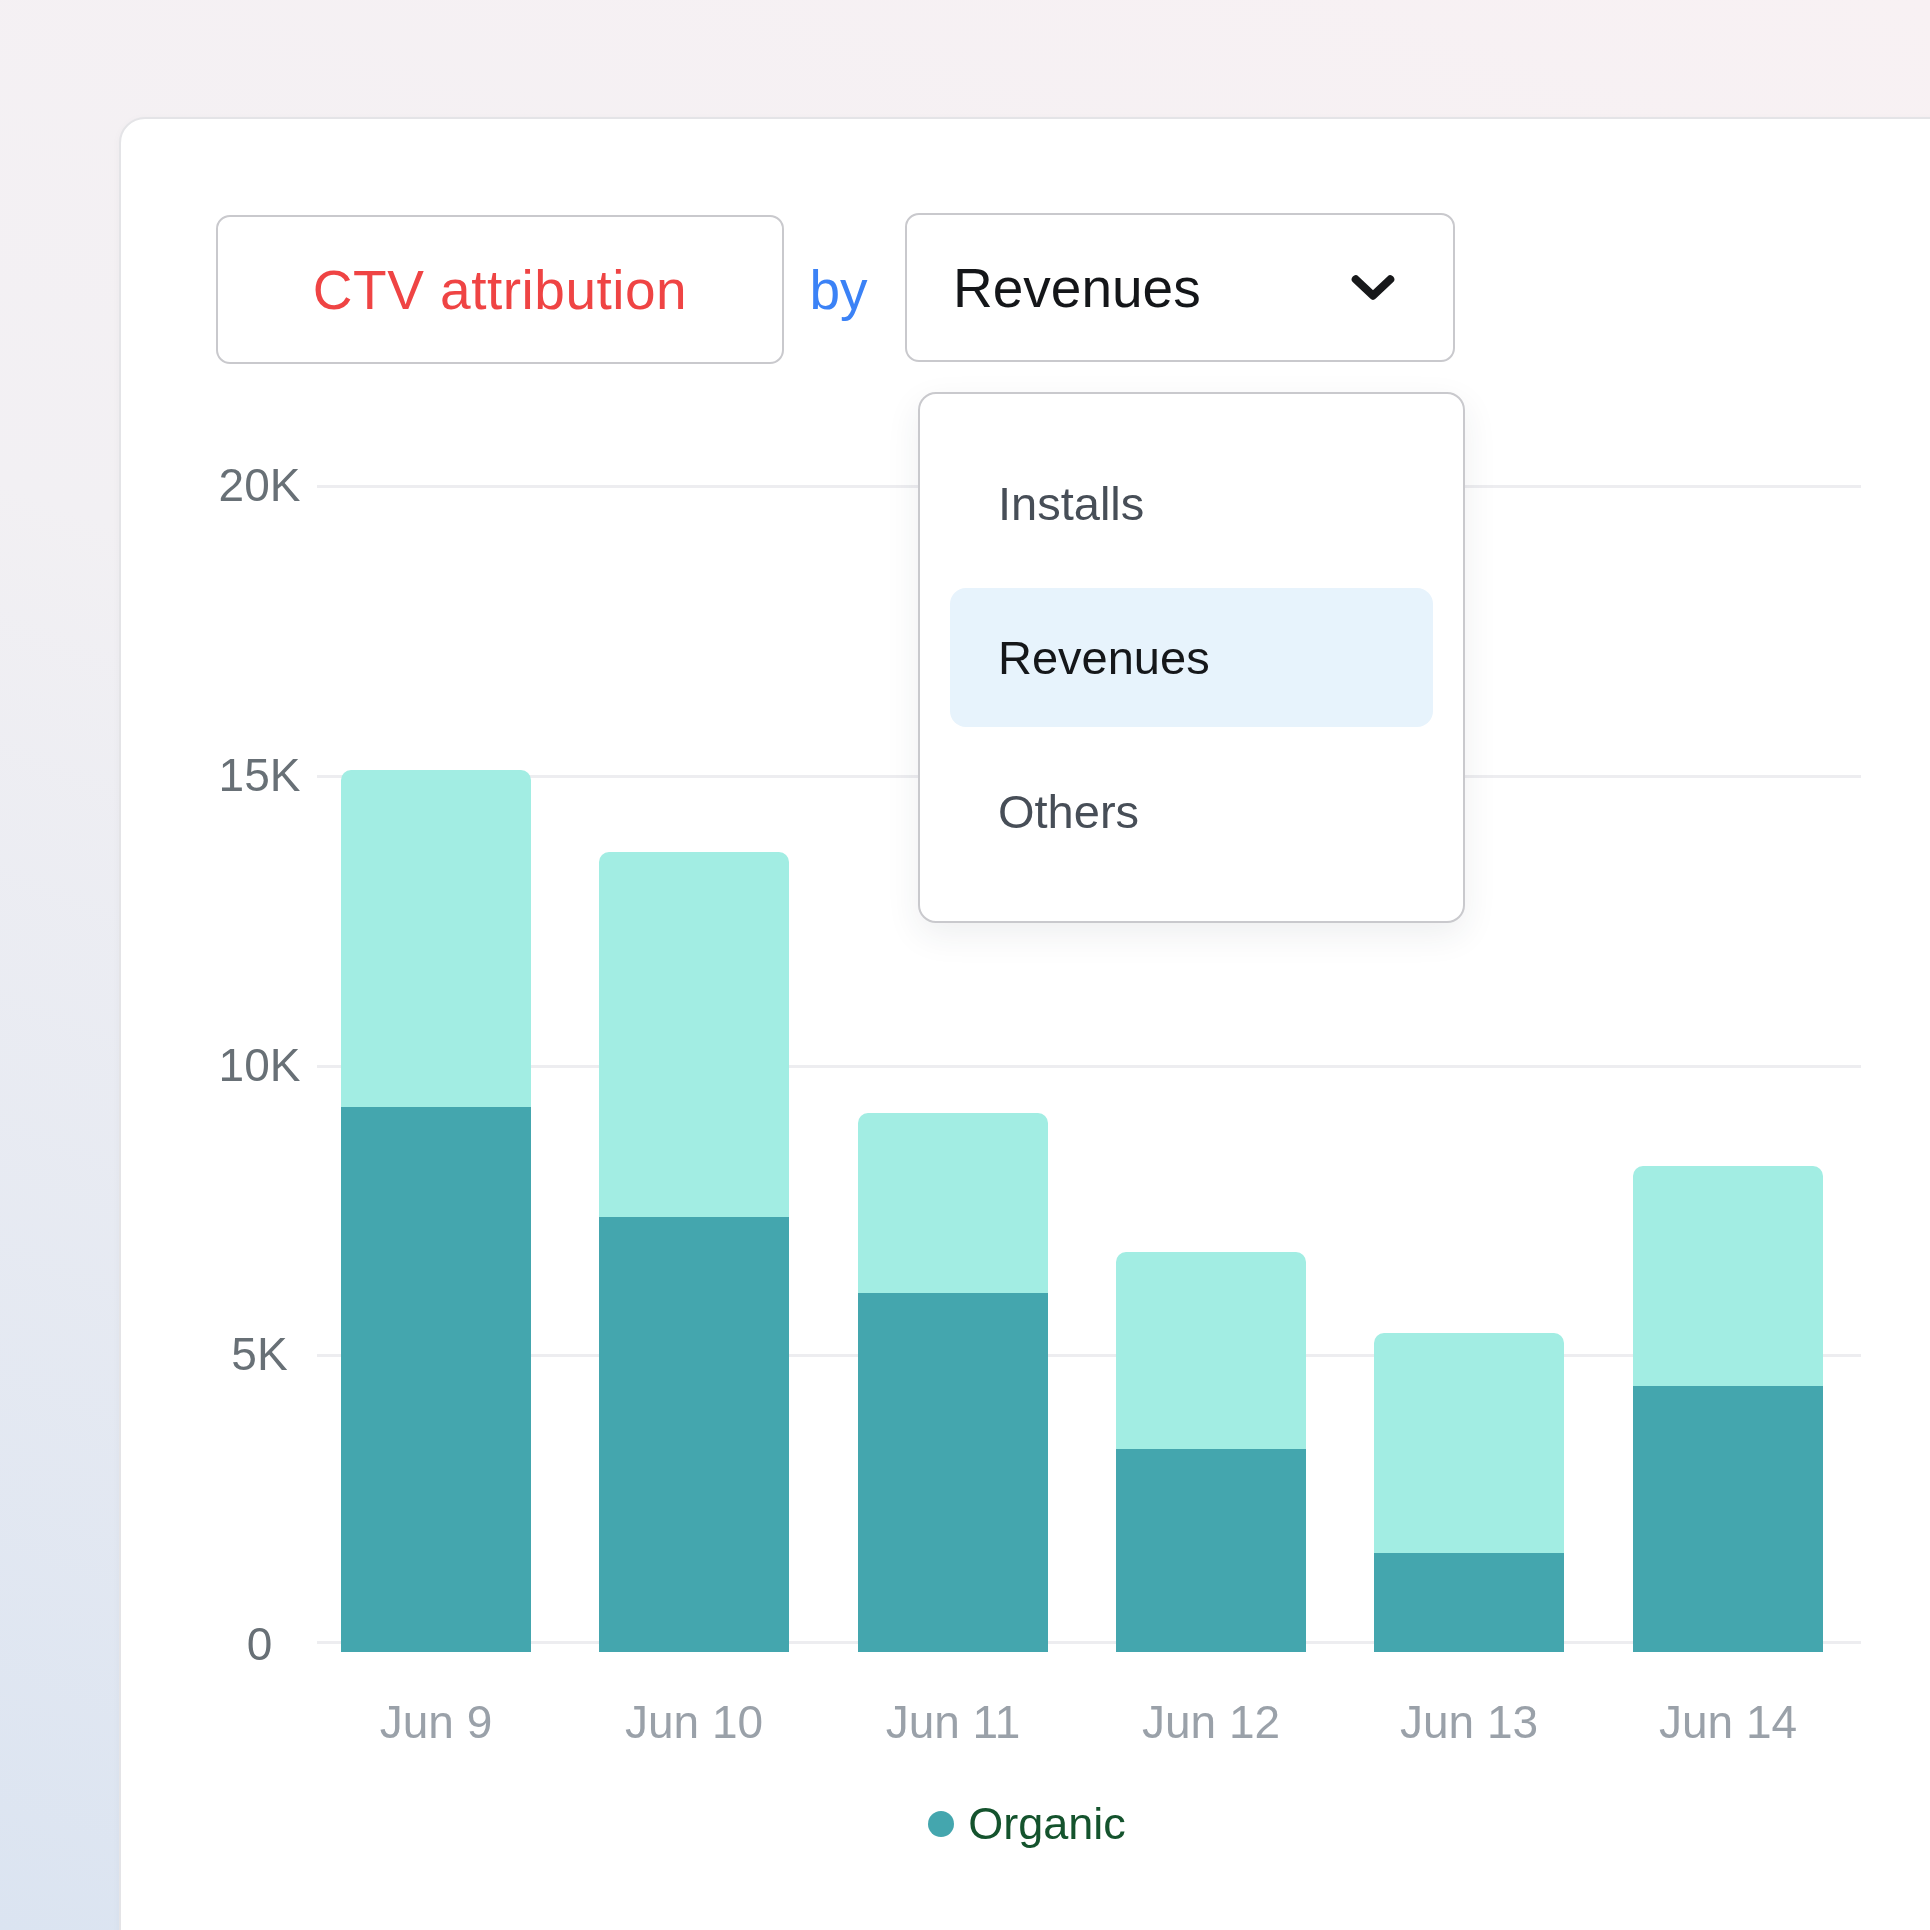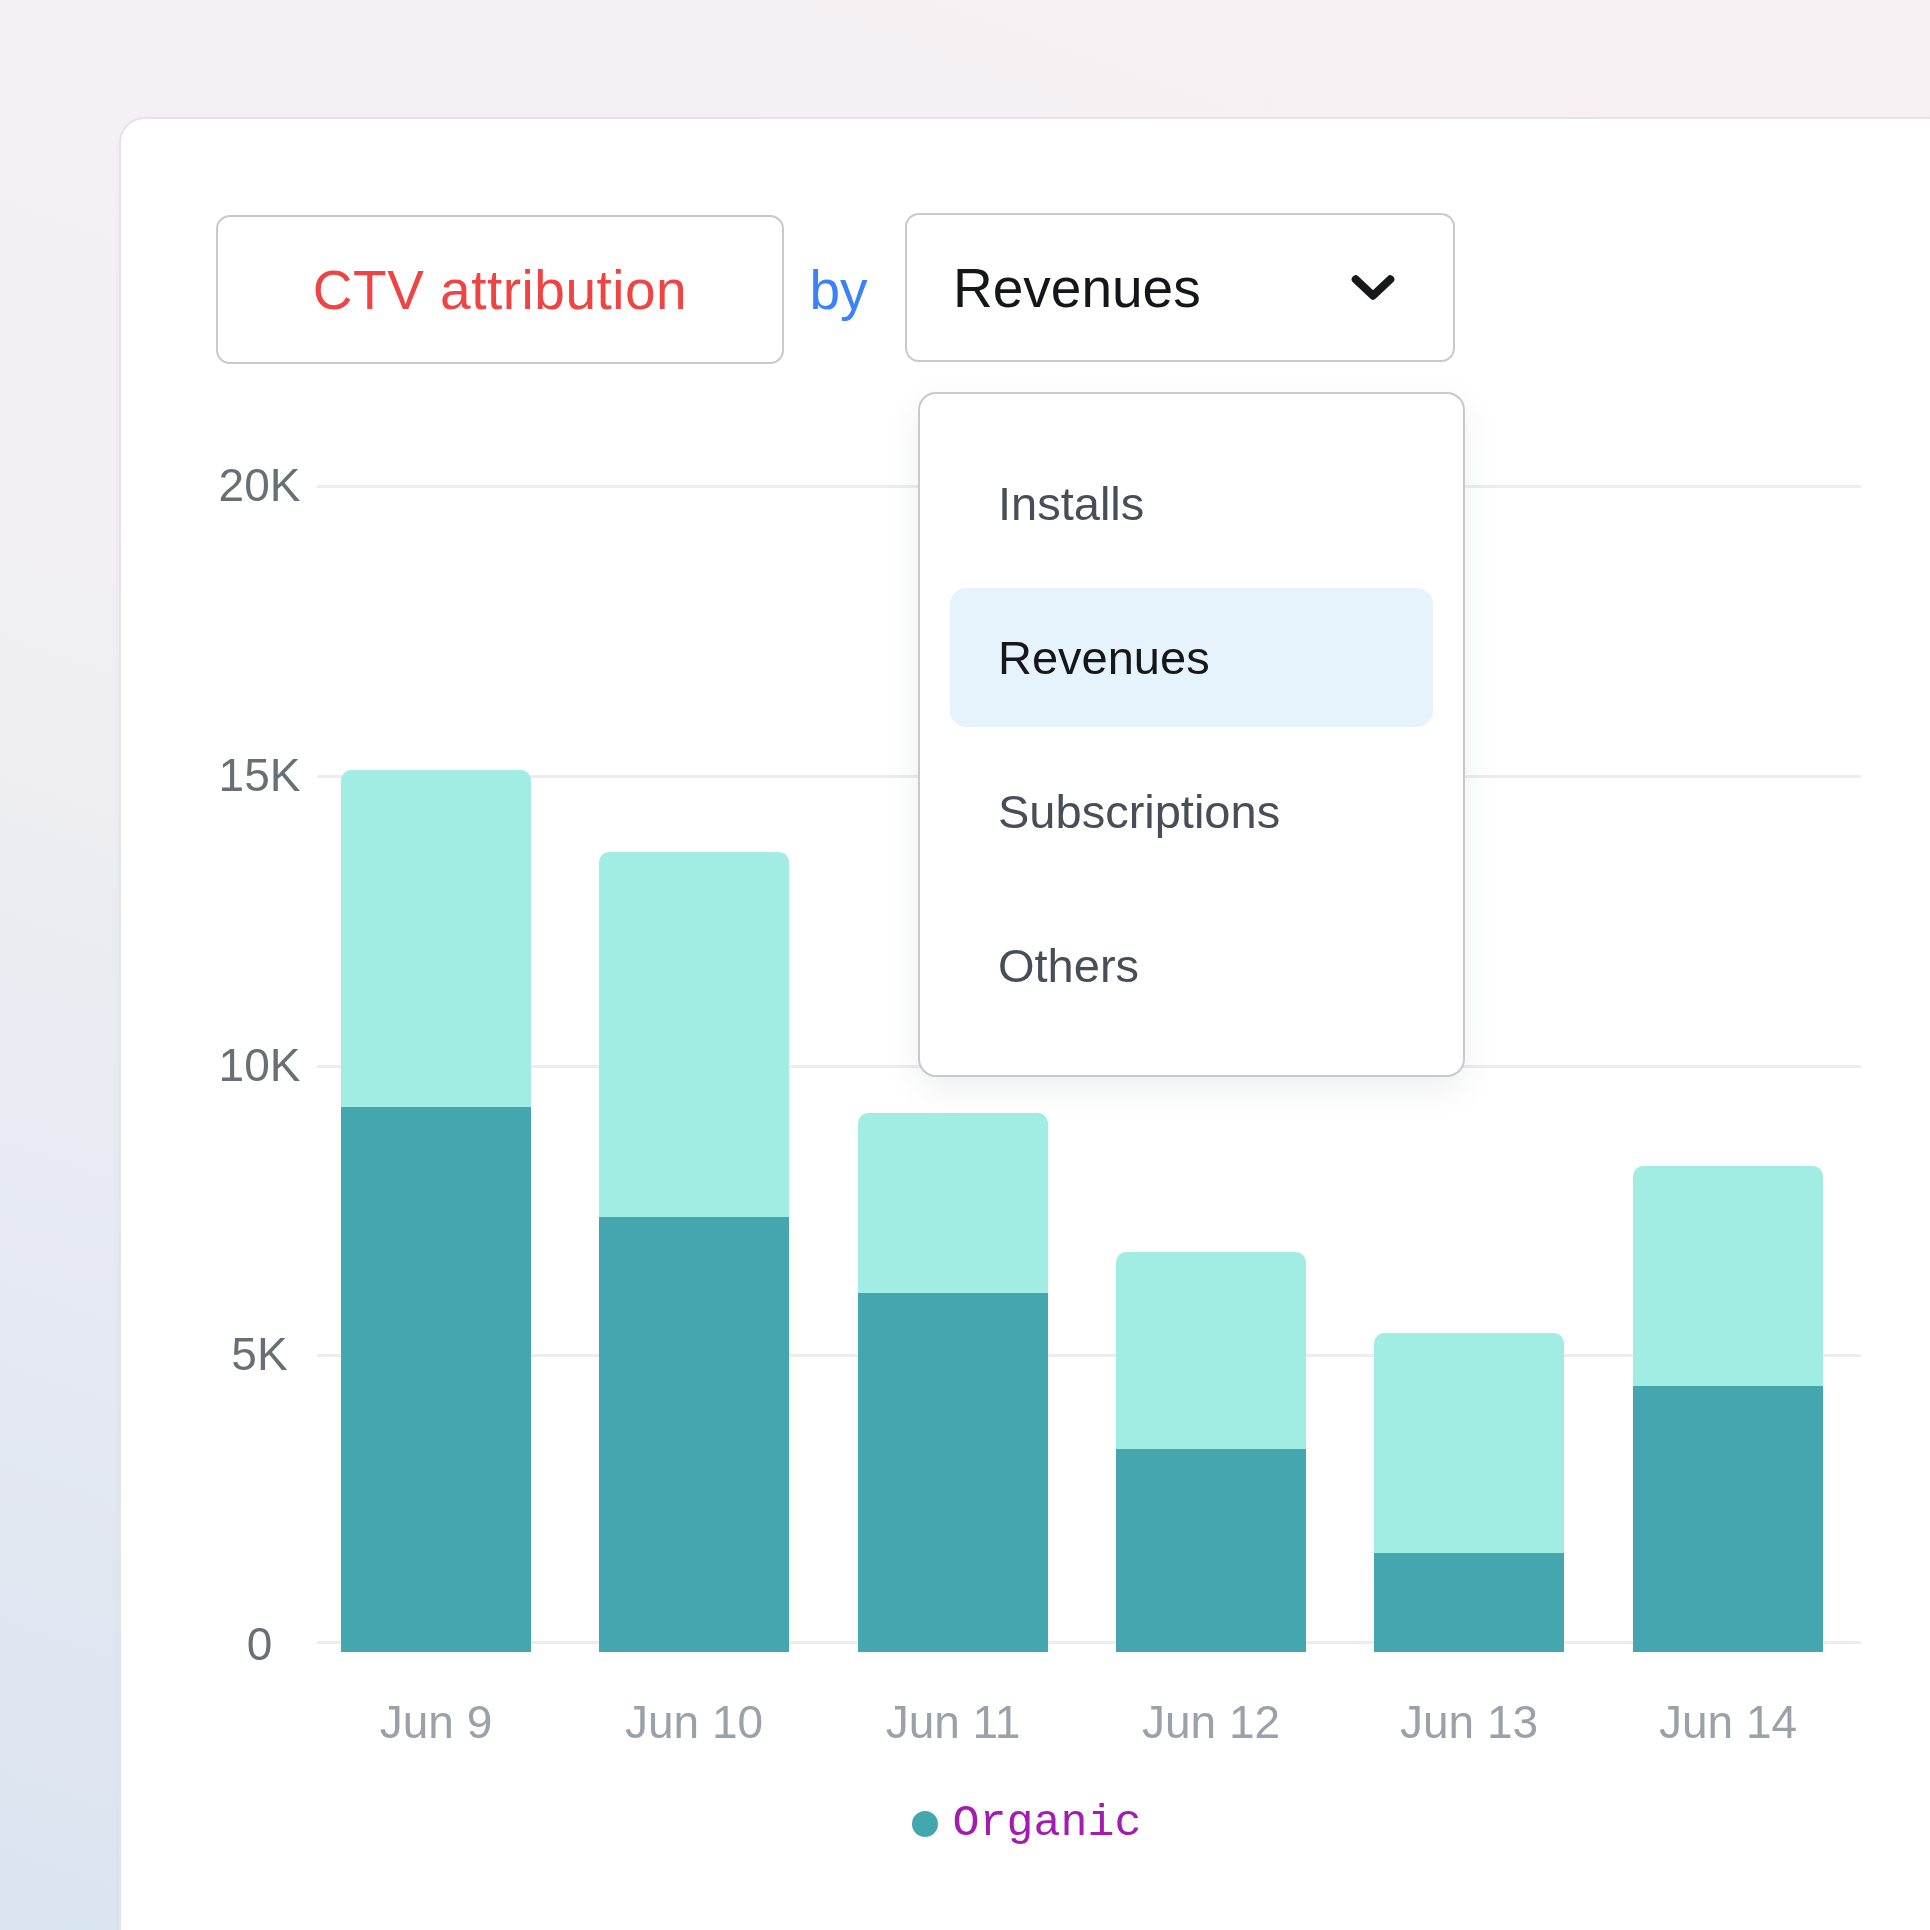--- a/index.html
+++ b/index.html
@@ -66,21 +66,21 @@
   .xlabel {
     position:absolute; width:257px; transform:translateX(-50%);
     text-align:center; font-size:46px; color:#9aa1a9;
   }
   .legend {
     position:absolute; left:0; top:1675px; width:1812px; height:59px;
     display:flex; align-items:center; justify-content:center; gap:40px;
   }
   .legend-item { display:flex; align-items:center; gap:14px; }
   .legend-dot { width:26px; height:26px; border-radius:50%; }
-  .legend-label { font-size:45px; font-weight:500; color:#a21caf;font-family:Liberation Mono, monospace; }
+  .legend-label { font-size:45px; font-weight:500; color:#14532d; }
 </style>
 </head>
 <body>
 
 <div class="card">
 
   <div class="title-box">
     <span>CTV attribution</span>
   </div>
 
@@ -89,21 +89,20 @@
   <div class="select-box">
     <span class="value">Revenues</span>
     <svg class="chevron" viewBox="0 0 24 14">
       <path d="M3 2.5 L12 11 L21 2.5" fill="none" stroke="#17181a" stroke-width="4.2" stroke-linecap="round" stroke-linejoin="round"></path>
     </svg>
   </div>
 
   <div class="dropdown">
     <div class="dd-item">Installs</div>
     <div class="dd-item selected">Revenues</div>
-    <div class="dd-item">Subscriptions</div>
     <div class="dd-item">Others</div>
   </div>
 
   <div class="plot" id="plot">
       <div class="gridline" style="top: 0px;"></div>
       <div class="ylabel" style="top: 0px;">20K</div>
       <div class="gridline" style="top: 290px;"></div>
       <div class="ylabel" style="top: 290px;">15K</div>
       <div class="gridline" style="top: 580px;"></div>
       <div class="ylabel" style="top: 580px;">10K</div>

